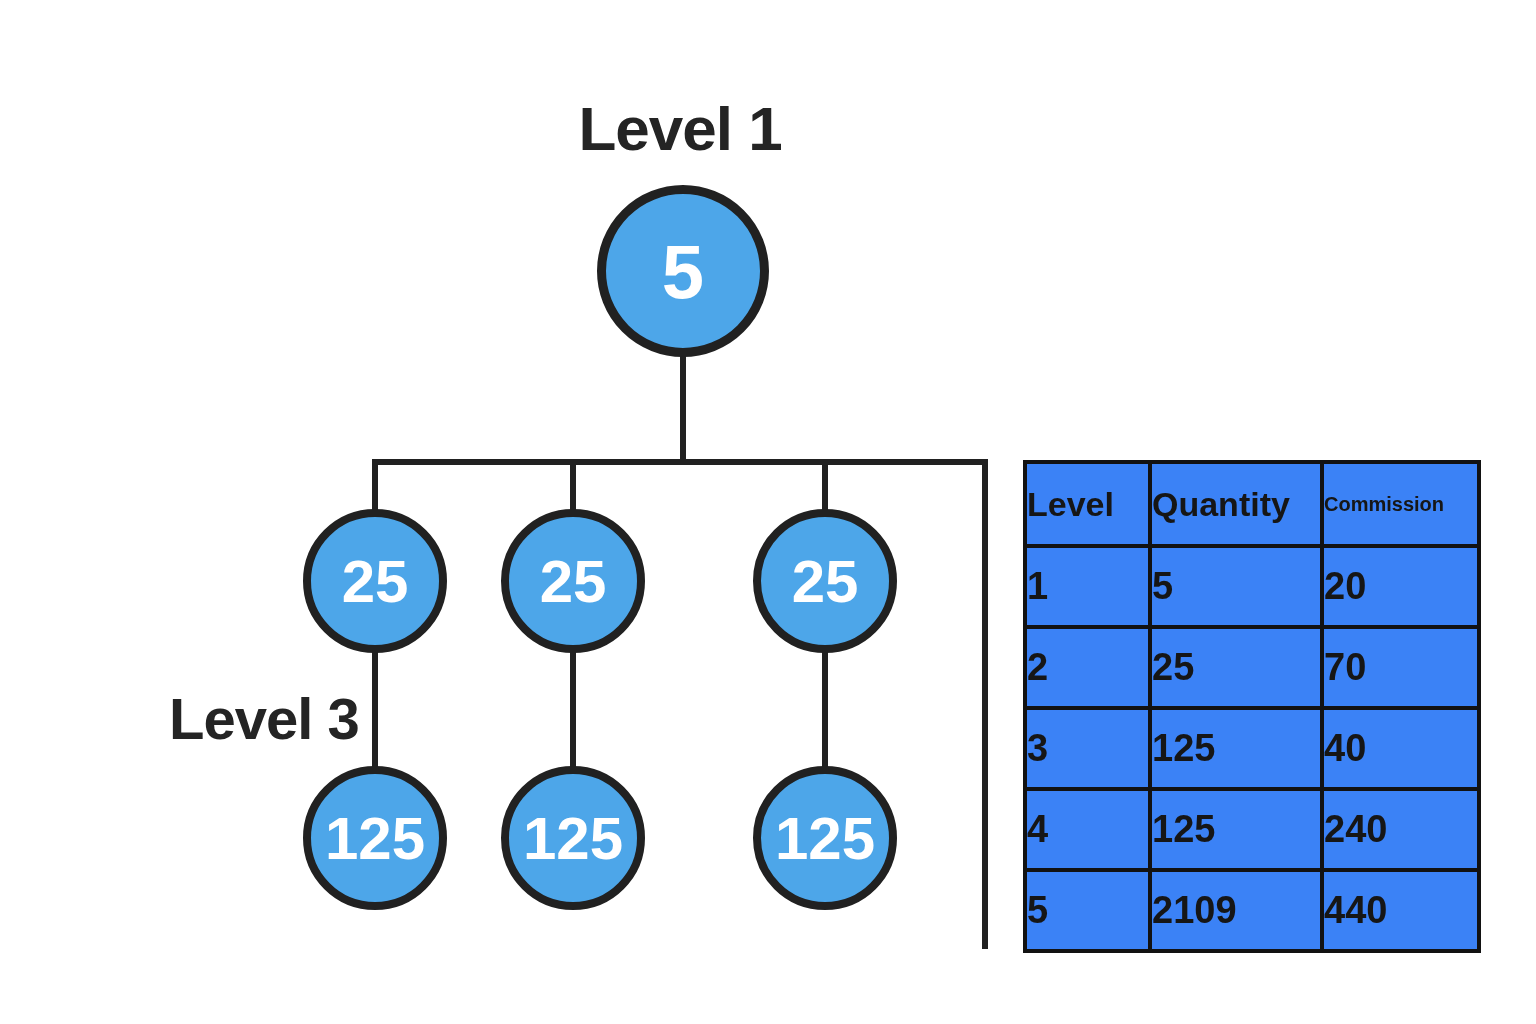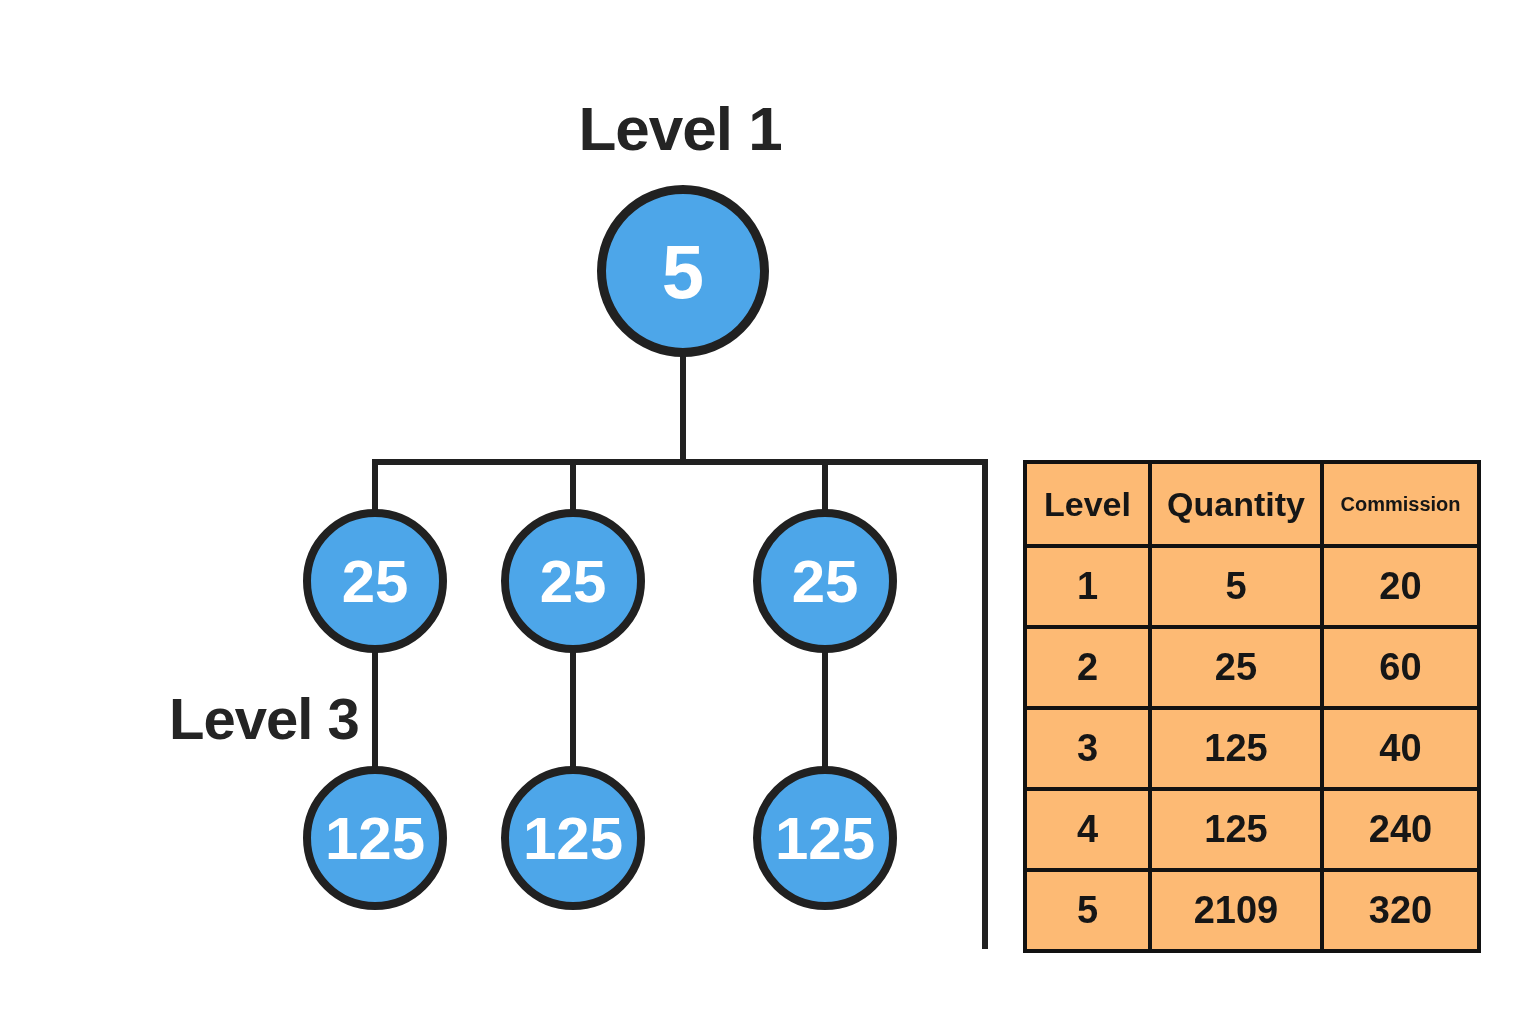--- a/index.html
+++ b/index.html
@@ -62,23 +62,23 @@
   table.commission {
     position: absolute;
     left: 1023px; top: 460px;
     width: 454px;
     border-collapse: collapse;
     table-layout: fixed;
     color: #161616;
   }
   table.commission th, table.commission td {
     border: 4px solid var(--table-border);
-    text-align: center;
+    text-align: left;
     vertical-align: middle;
-    background: #fdba74;
+    background: #3b82f6;
   }
   table.commission th { height: 84px; font-size: 34px; font-weight: bold; letter-spacing: 0; }
   table.commission th.small { font-size: 20px; }
   table.commission td { height: 81px; font-size: 38px; font-weight: 600; }
   col.c-level { width: 125px; }
   col.c-qty { width: 172px; }
   col.c-comm { width: 157px; }
 </style>
 </head>
 <body>
@@ -137,33 +137,33 @@
     </thead>
     <tbody>
       <tr>
         <td>1</td>
         <td>5</td>
         <td>20</td>
       </tr>
       <tr>
         <td>2</td>
         <td>25</td>
-        <td>60</td>
+        <td>70</td>
       </tr>
       <tr>
         <td>3</td>
         <td>125</td>
         <td>40</td>
       </tr>
       <tr>
         <td>4</td>
         <td>125</td>
         <td>240</td>
       </tr>
       <tr>
         <td>5</td>
         <td>2109</td>
-        <td>320</td>
+        <td>440</td>
       </tr>
     </tbody>
   </table>
 
 </div>
 
 </body></html>

